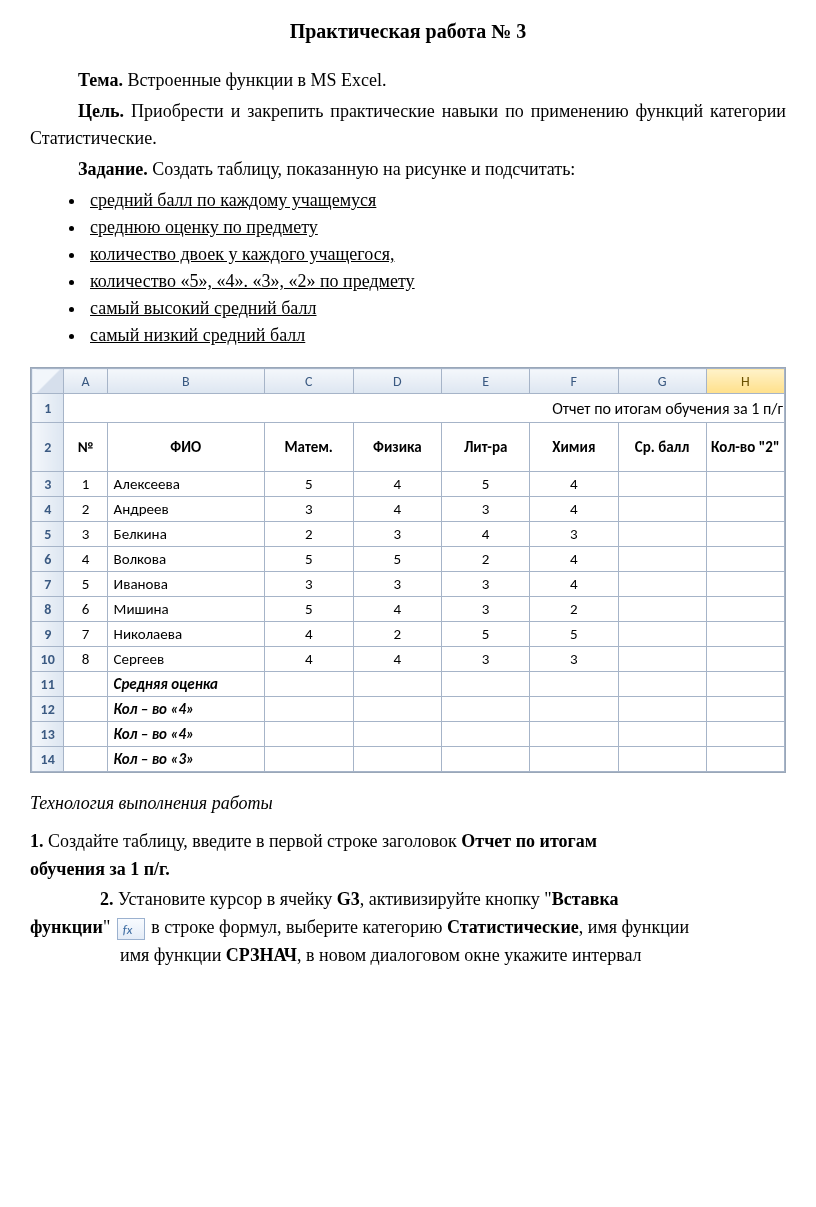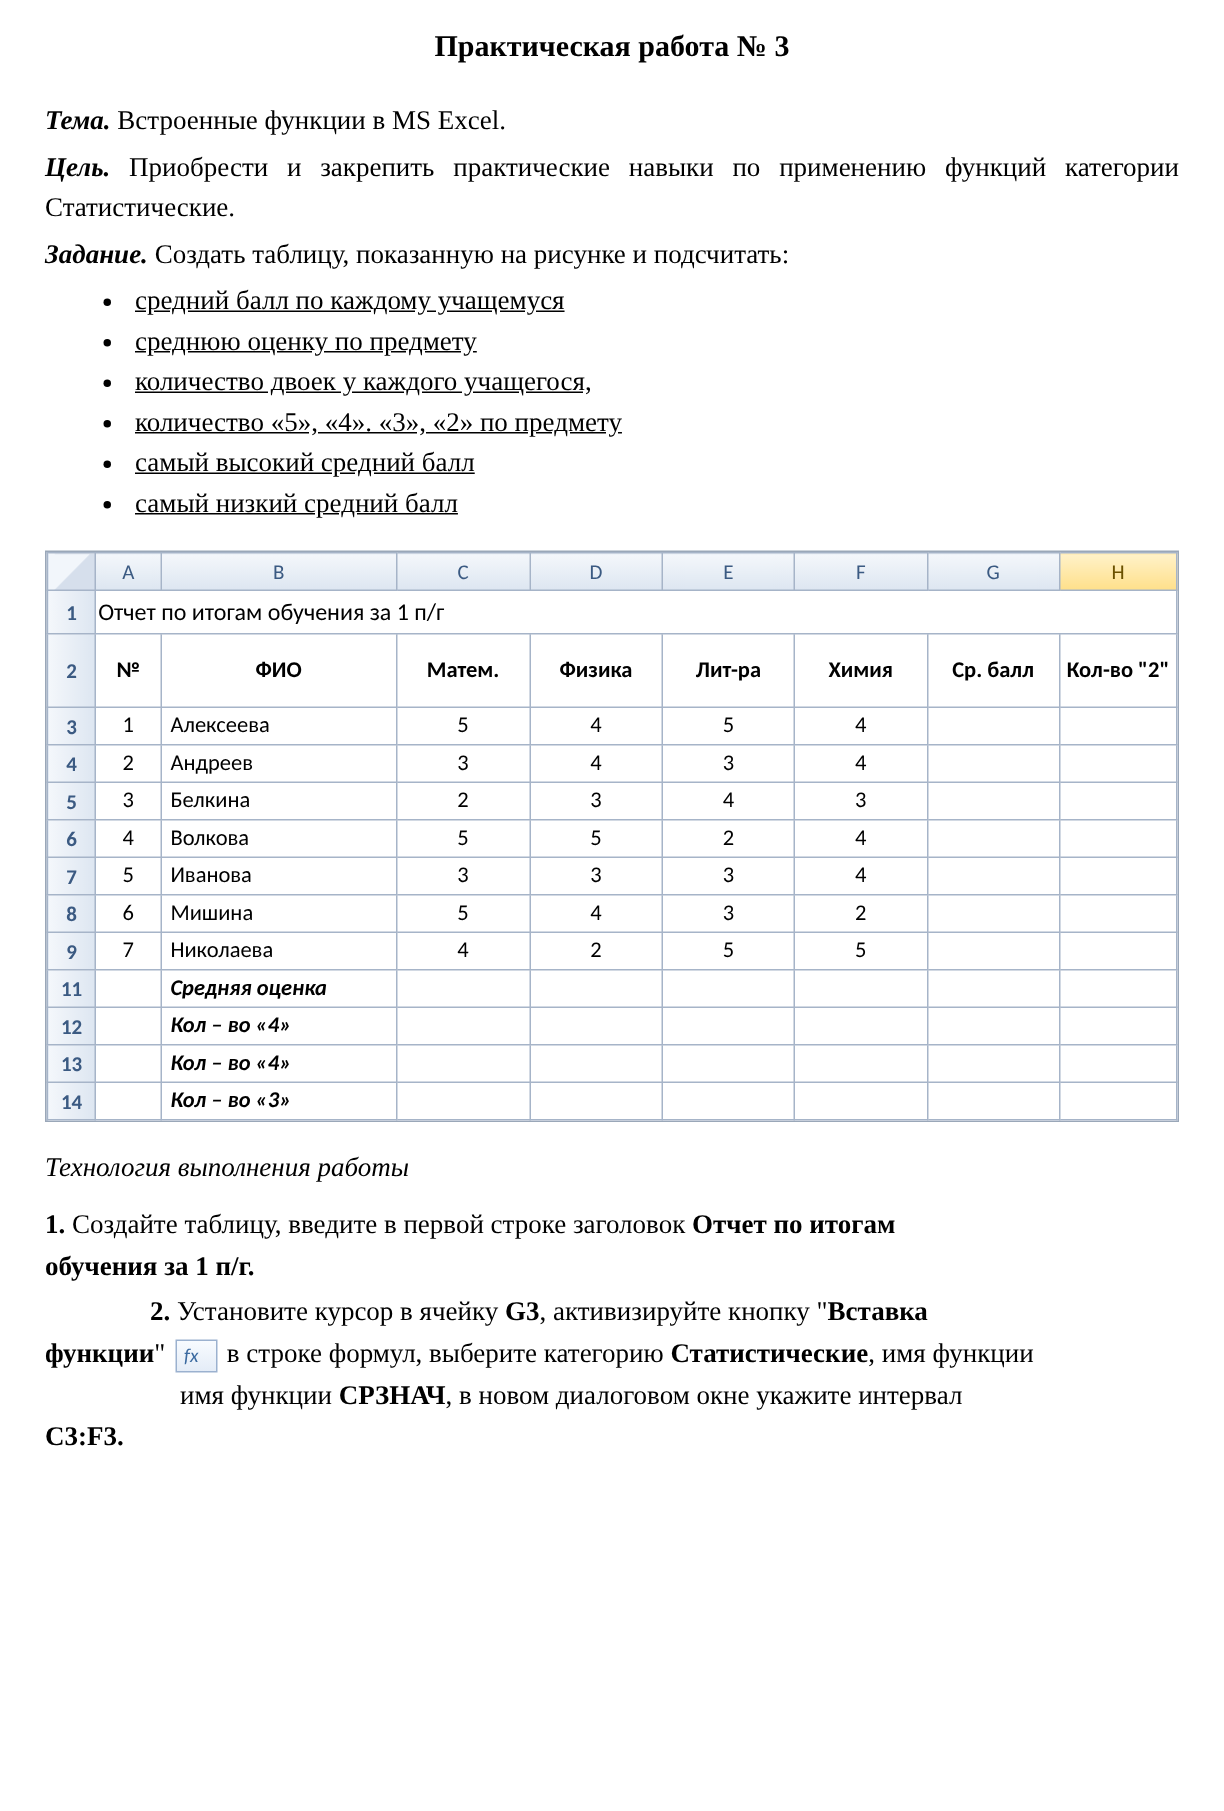--- a/index.html
+++ b/index.html
@@ -17,21 +17,21 @@
     font-size: 20px;
     margin-bottom: 24px;
   }
   .para {
     line-height: 1.5;
     margin: 4px 0;
     text-align: justify;
   }
   .label {
     font-weight: bold;
-    font-style: italic;
+    margin-left: 48px;
   }
   ul.bullets {
     list-style: disc;
     margin: 4px 0 18px 0;
     padding-left: 56px;
   }
   ul.bullets li {
     line-height: 1.5;
     padding-left: 4px;
     text-decoration: underline;
@@ -71,21 +71,21 @@
     text-align: center;
     width: 30px;
     font-size: 14px;
   }
   .corner {
     background: linear-gradient(135deg, #f2f6fb 50%, #d6dfec 50%);
     width: 30px;
     height: 22px;
   }
   .merged-title {
-    text-align: left;
+    text-align: right;
     font-size: 16px;
     height: 26px;
     background: #fff;
   }
   .hdrcell {
     background: #fff;
     font-weight: bold;
     text-align: center;
     vertical-align: middle;
     height: 46px;
@@ -289,20 +289,31 @@
     <td class="cell"></td>
   </tr>
   <tr>
     <th class="rowhdr">9</th>
     <td class="cell c">7</td>
     <td class="cell">Николаева</td>
     <td class="cell c">4</td>
     <td class="cell c">2</td>
     <td class="cell c">5</td>
     <td class="cell c">5</td>
+    <td class="cell"></td>
+    <td class="cell"></td>
+  </tr>
+  <tr>
+    <th class="rowhdr">10</th>
+    <td class="cell c">8</td>
+    <td class="cell">Сергеев</td>
+    <td class="cell c">4</td>
+    <td class="cell c">4</td>
+    <td class="cell c">3</td>
+    <td class="cell c">3</td>
     <td class="cell"></td>
     <td class="cell"></td>
   </tr>
 
   <tr>
     <th class="rowhdr">11</th>
     <td class="cell"></td>
     <td class="cell summary">Средняя оценка</td>
     <td class="cell"></td>
     <td class="cell"></td>
@@ -362,15 +373,14 @@
       <span>Установите курсор в ячейку </span><b>G3</b><span>, активизируйте кнопку "</span><b>Вставка</b>
     </div>
     <div>
       <b>функции</b><span>"</span>
       <span class="fx-icon"></span>
       <span> в строке формул, выберите категорию </span><b>Статистические</b><span>, имя функции </span>
     </div>
     <div class="indent2" style="padding-left:90px;">
       <span>имя функции </span><b>СРЗНАЧ</b><span>, в новом диалоговом окне укажите интервал</span>
     </div>
-    <div class="right"><b>C3:F3.</b></div>
   </li>
 </ol>
 
 </body></html>

